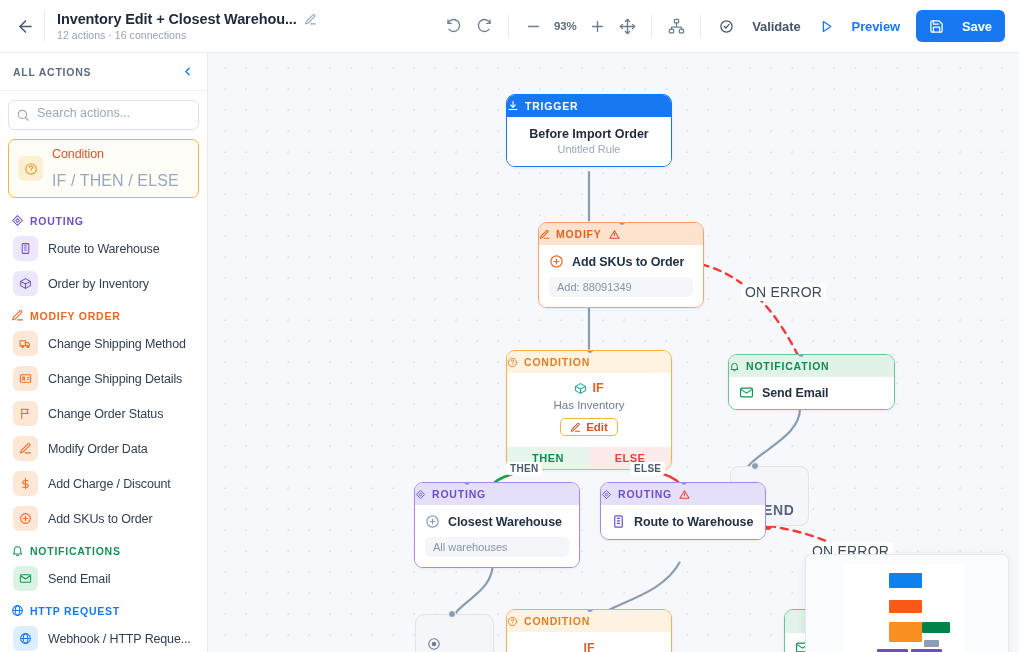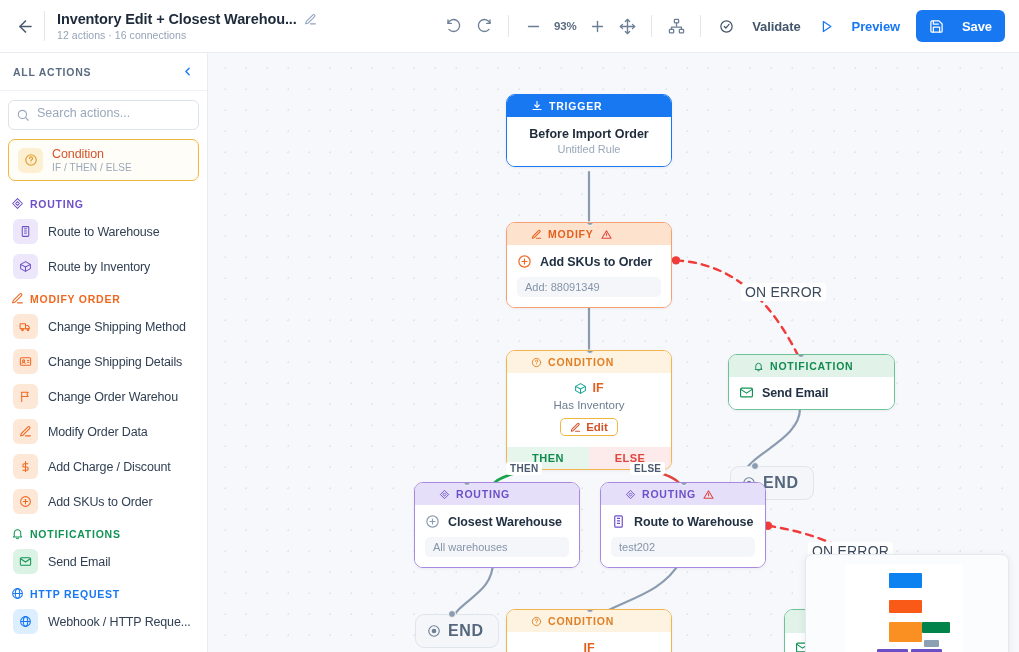--- a/index.html
+++ b/index.html
@@ -83,21 +83,21 @@
     border: 1px solid #f0b73f; background: #fffdf7; border-radius: 7px;
     padding: 7px 9px; display: flex; align-items: center; gap: 9px; cursor: grab;
     margin-bottom: 12px;
   }
   .cond-ic {
     width: 25px; height: 25px; min-width: 25px; border-radius: 6px; background: #fdf0d2;
     display: flex; align-items: center; justify-content: center; color: #e09b2d;
   }
   .cond-txt { display: flex; flex-direction: column; }
   .cond-name { font-size: 12.5px; color: #d4542a; font-weight: normal; letter-spacing: -0.1px; }
-  .cond-desc { font-size: 10px; color: #9aa8bb; margin-top: 1px; letter-spacing: 0.1px; }
+  .cond-desc { font-size: 16px; color: #9aa8bb; margin-top: 11px; letter-spacing: 0.1px; }
 
   .grp-head {
     display: flex; align-items: center; gap: 6px; padding: 4px 2px 5px 3px; margin-top: 5px;
   }
   .grp-label { font-size: 10.5px; font-weight: bold; letter-spacing: 0.75px; }
   .g-routing .grp-label, .g-routing .gic { color: #6c4fc7; }
   .g-modify  .grp-label, .g-modify .gic  { color: #ef6820; }
   .g-notif   .grp-label, .g-notif .gic   { color: #129355; }
   .g-http    .grp-label, .g-http .gic    { color: #1878f2; }
   .gic { display: flex; }
@@ -121,38 +121,38 @@
     flex: 1; position: relative; overflow: hidden;
     background-color: #f7f8fb;
     background-image: radial-gradient(circle, #e2e6ee 1px, transparent 1px);
     background-size: 21px 21px;
     background-position: 7px 5px;
   }
   .edges { position: absolute; inset: 0; width: 100%; height: 100%; pointer-events: none; }
 
   .node { position: absolute; border-radius: 9px; background: #fff; overflow: hidden; }
   .node-hdr {
-    display: flex; align-items: center; gap: 6px; padding: 5px 24px;
+    display: flex; align-items: center; gap: 6px; padding: 5px 0;
     font-size: 10.5px; font-weight: bold; letter-spacing: 0.8px;
   }
   .node-body { padding: 9px 10px 10px 10px; background: #fff; }
   .dot {
     position: absolute; width: 8px; height: 8px; border-radius: 50%;
     background: #8b9cb0; border: 1.5px solid #f7f8fb; z-index: 6;
   }
 
   
   .n-trigger { border: 1.5px solid #1878f2; box-shadow: 0 1px 3px rgba(20,40,80,.07); }
   .n-trigger .node-hdr { background: #1878f2; color: #fff; }
   .n-trigger .node-body { text-align: center; padding: 10px 10px 11px; }
   .tg-title { font-size: 12.5px; font-weight: bold; color: #1e2a3a; }
   .tg-sub { font-size: 11px; color: #9aa8bb; margin-top: 2px; }
 
   
-  .n-modify { border: 1.5px solid #f7a072; box-shadow: 0 1px 3px rgba(20,40,80,.06); }
+  .n-modify { border: 1.5px solid #f7a072; box-shadow: 0 1px 3px rgba(20,40,80,.06); margin-left: 32px; }
   .n-modify .node-hdr { background: #fde2cd; color: #e4601f; }
   .n-row { display: flex; align-items: center; gap: 8px; }
   .n-row-title { font-size: 12.5px; font-weight: bold; color: #223143; letter-spacing: -0.1px; }
   .n-field {
     margin-top: 8px; background: #f4f6f9; border-radius: 5px; padding: 4px 8px;
     font-size: 11px; color: #8594a8;
   }
   .warn-tri { display: flex; color: #e0443e; margin-left: 1px; }
 
   
@@ -183,21 +183,21 @@
   
   .n-route { border: 1.5px solid #a78ae0; box-shadow: 0 1px 3px rgba(20,40,80,.06); }
   .n-route .node-hdr { background: #e6dffa; color: #6c4fc7; }
 
   
   .n-end {
     border: 1.5px solid #dfe5ec; background: #f4f6f9; border-radius: 9px;
     display: flex; align-items: center; gap: 7px; padding: 7px 14px 7px 11px;
     position: absolute;
   }
-  .end-lbl { font-size: 16px; font-weight: bold; color: #55677d; letter-spacing: 0.6px; }
+  .end-lbl { font-size: 14px; font-weight: bold; color: #55677d; letter-spacing: 0.6px; margin-top: 28px; }
   .end-ic { color: #6e7f94; display: flex; }
 
   .edge-label {
     position: absolute; background: #fff; padding: 1px 4px; border-radius: 3px;
     font-size: 10px; font-weight: bold; color: #4a5a6e; letter-spacing: 0.3px;
     white-space: nowrap; z-index: 5;
   }
   .edge-label.err { font-weight: normal; color: #3c4a5c; font-size: 14px; letter-spacing: 0.2px; }
 
   
@@ -368,21 +368,21 @@
           </span>
           <span class="act-label">Route to Warehouse</span>
         </div>
         <div class="act-item">
           <span class="act-ic ic-purple">
             <svg width="13" height="13" viewBox="0 0 24 24" fill="none" stroke="currentColor" stroke-width="1.9" stroke-linejoin="round">
                 <path d="M21 8 12 3 3 8v8l9 5 9-5Z"></path>
                 <path d="M3 8l9 5 9-5M12 13v8"></path>
               </svg>
           </span>
-          <span class="act-label">Route by Inventory</span>
+          <span class="act-label">Order by Inventory</span>
         </div>
 
         <div class="grp-head g-modify">
           <span class="gic">
             <svg width="13" height="13" viewBox="0 0 24 24" fill="none" stroke="currentColor" stroke-width="2" stroke-linecap="round" stroke-linejoin="round">
                 <path d="M12 20h9"></path>
                 <path d="M16.5 3.5a2.12 2.12 0 0 1 3 3L7 19l-4 1 1-4Z"></path>
               </svg>
           </span>
           <span class="grp-label">MODIFY ORDER</span>
@@ -410,21 +410,21 @@
           </span>
           <span class="act-label">Change Shipping Details</span>
         </div>
         <div class="act-item">
           <span class="act-ic ic-orange">
             <svg width="13" height="13" viewBox="0 0 24 24" fill="none" stroke="currentColor" stroke-width="1.9" stroke-linecap="round" stroke-linejoin="round">
                 <path d="M5 21V4"></path>
                 <path d="M5 4h12l-2.5 4L17 12H5"></path>
               </svg>
           </span>
-          <span class="act-label">Change Order Warehou</span>
+          <span class="act-label">Change Order Status</span>
         </div>
         <div class="act-item">
           <span class="act-ic ic-orange">
             <svg width="13" height="13" viewBox="0 0 24 24" fill="none" stroke="currentColor" stroke-width="2" stroke-linecap="round" stroke-linejoin="round">
                 <path d="M12 20h9"></path>
                 <path d="M16.5 3.5a2.12 2.12 0 0 1 3 3L7 19l-4 1 1-4Z"></path>
               </svg>
           </span>
           <span class="act-label">Modify Order Data</span>
         </div>
@@ -688,21 +688,20 @@
             <span style="display:flex;color:#6c4fc7">
               <svg width="15" height="15" viewBox="0 0 24 24" fill="none" stroke="currentColor" stroke-width="1.9" stroke-linejoin="round">
                   <rect x="6" y="3" width="12" height="18" rx="1.5"></rect>
                   <line x1="9.5" y1="7" x2="14.5" y2="7"></line>
                   <line x1="9.5" y1="11" x2="14.5" y2="11"></line>
                   <line x1="9.5" y1="15" x2="14.5" y2="15"></line>
                 </svg>
             </span>
             <span class="n-row-title">Route to Warehouse</span>
           </div>
-          <div class="n-field">test202</div>
         </div>
       </div>
 
       <div class="n-end" style="left:207px; top:561px;">
         <div class="dot" style="left:32px; top:-5px;"></div>
         <span class="end-ic">
           <svg width="14" height="14" viewBox="0 0 24 24" fill="none" stroke="currentColor" stroke-width="1.9">
               <circle cx="12" cy="12" r="9"></circle>
               <circle cx="12" cy="12" r="4" fill="currentColor" stroke="none"></circle>
             </svg>

